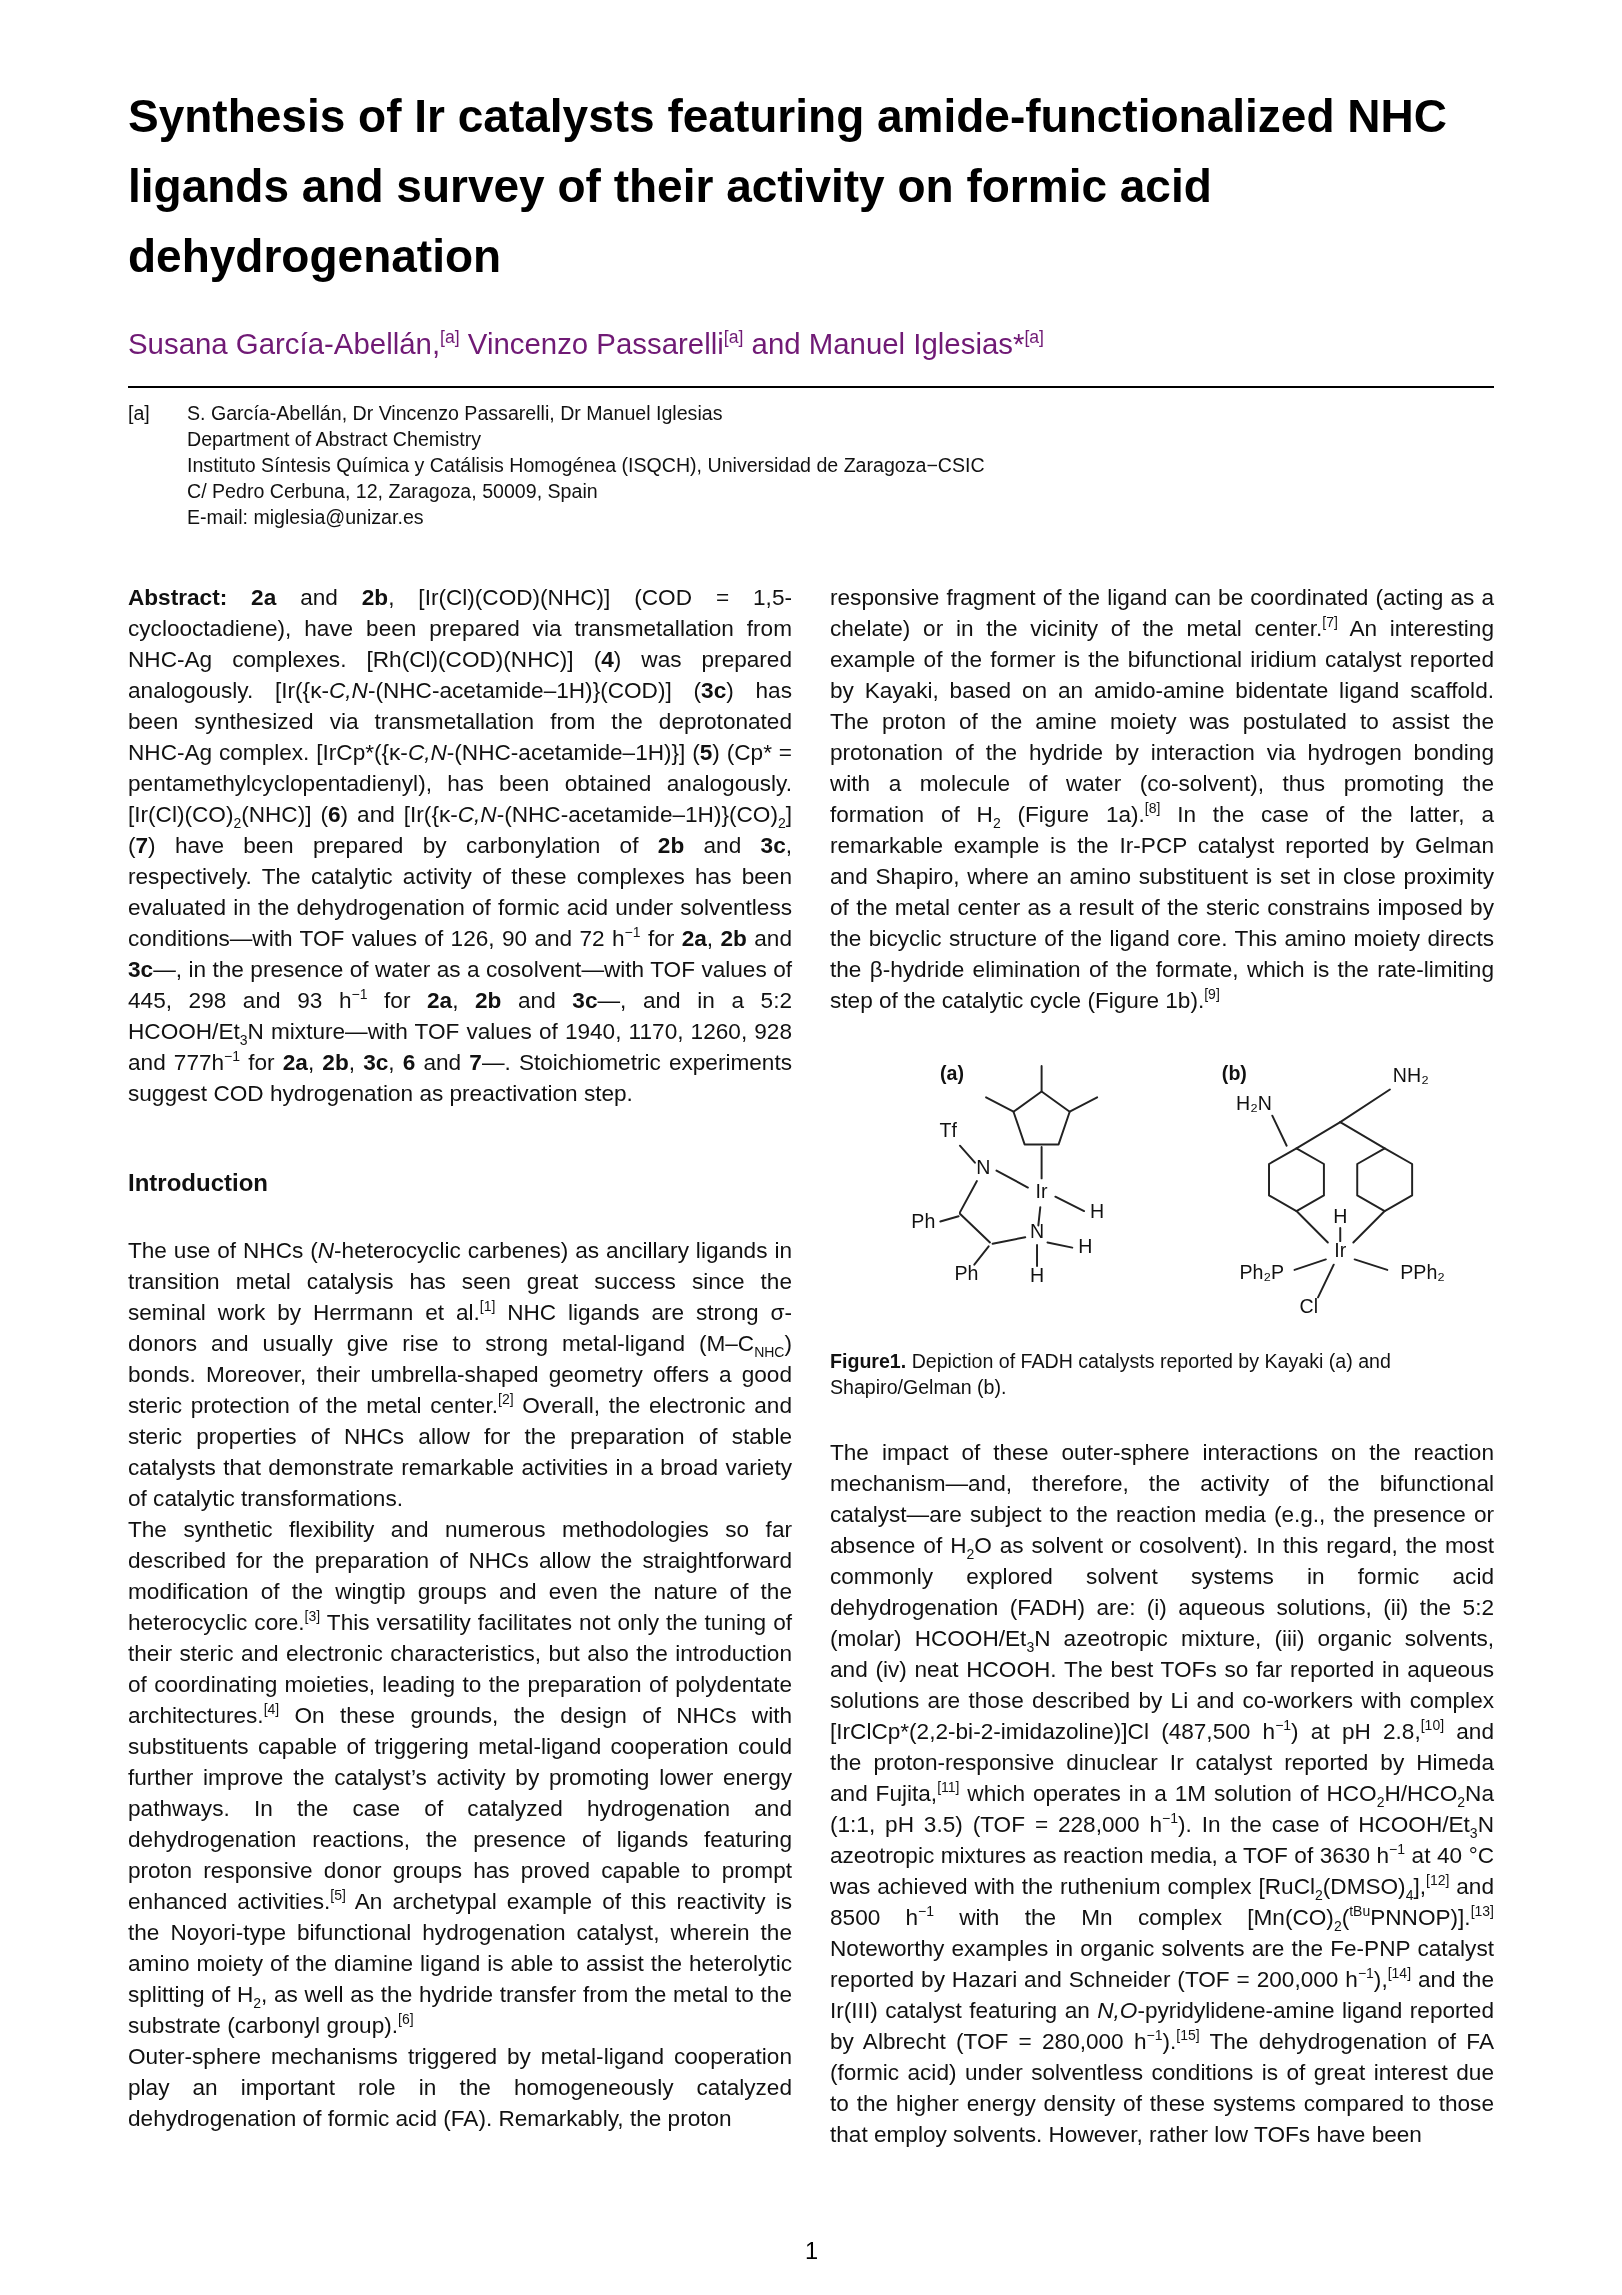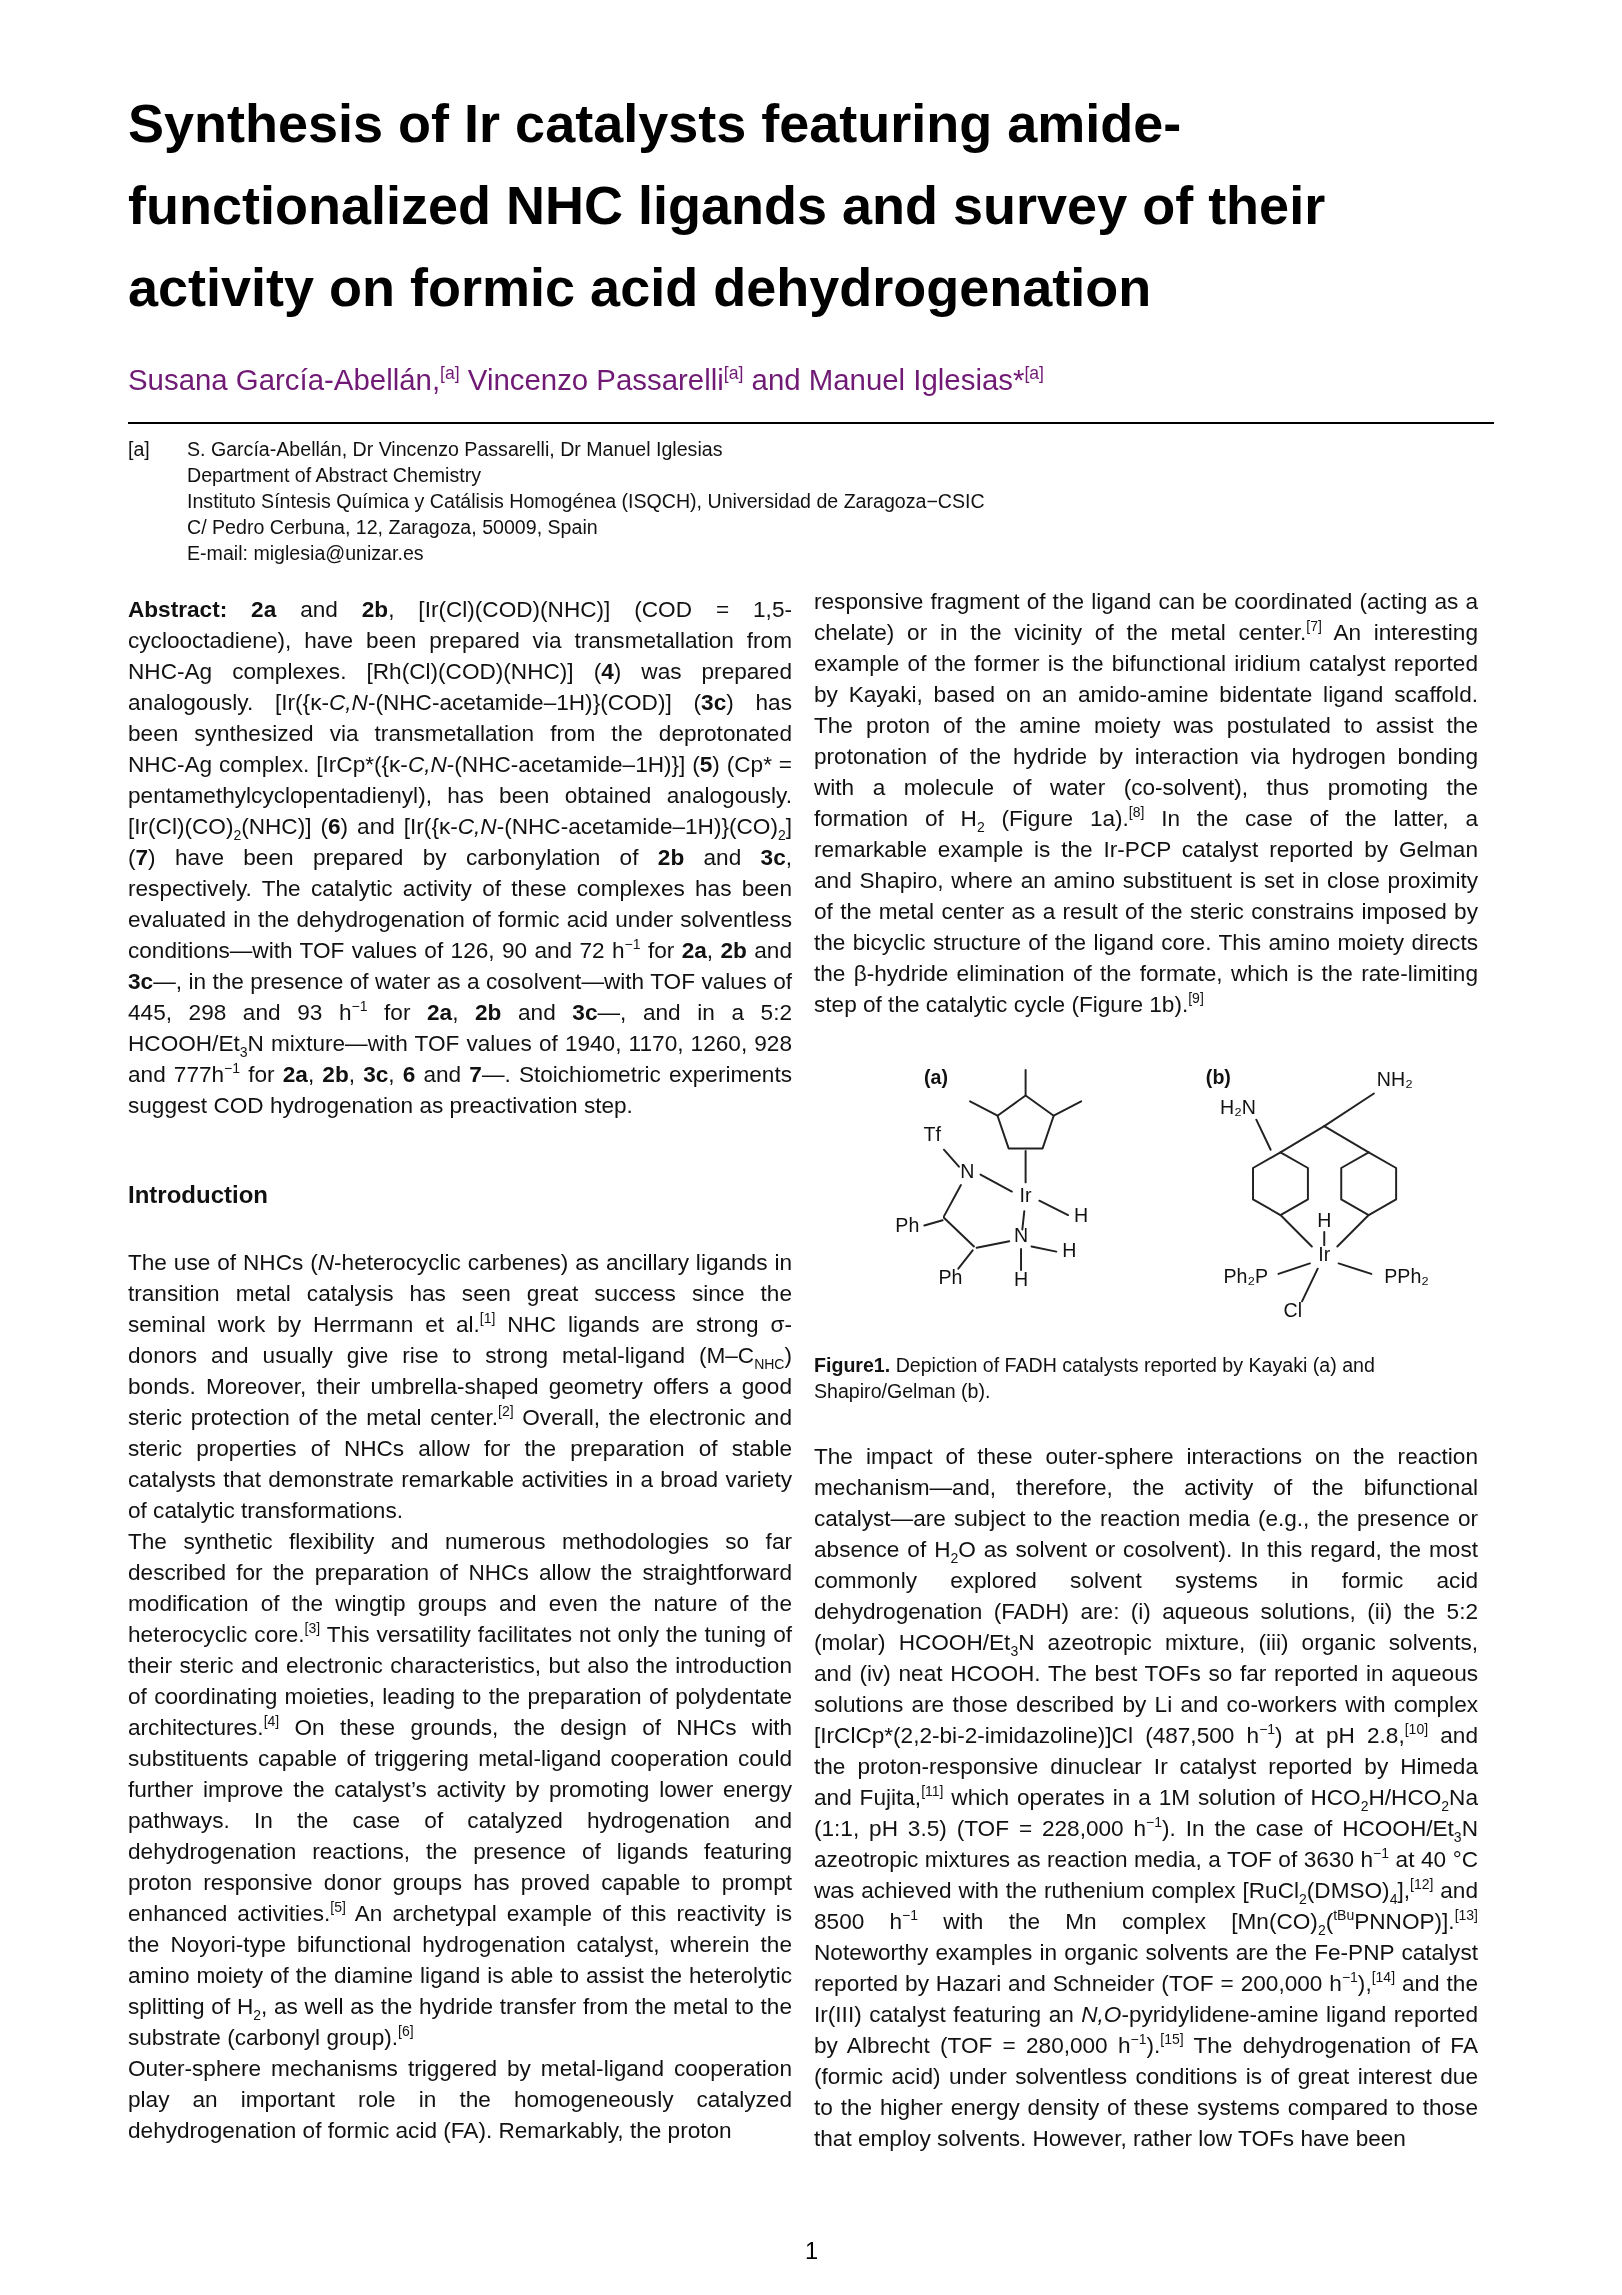--- a/index.html
+++ b/index.html
@@ -10,35 +10,35 @@
     height: 2295px;
     background: #ffffff;
     font-family: "Liberation Sans", sans-serif;
     color: #111;
     overflow: hidden;
   }
   .content { position: absolute; left: 128px; top: 0; width: 1366px; }
 
   .title {
     padding-top: 82px;
-    font-size: 54px;
+    font-size: 46px;
     font-weight: 700;
     line-height: 1.52;
     color: #000;
   }
   .authors { margin-top: 35px; font-size: 29.4px; color: #701a75; }
   .authors sup, .affil sup { font-size: 60%; }
 
   .header-rule { border: none; border-top: 2px solid #000; margin: 25px 0 0 0; }
 
   .affiliation { display: flex; margin-top: 11.8px; font-size: 19.6px; line-height: 26px; }
   .affil-tag { flex: 0 0 59px; }
   .affil-lines { flex: 1; }
 
-  .columns { display: flex; gap: 22px; margin-top: 20px; align-items: center; }
+  .columns { display: flex; gap: 38px; margin-top: 52px; }
   .col {
     flex: 0 0 664px;
     width: 664px;
     font-size: 22.6px;
     line-height: 31px;
     text-align: justify;
   }
   .col p { margin: 0; }
   sup { font-size: 62%; line-height: 0; vertical-align: super; }
   sub { font-size: 62%; line-height: 0; vertical-align: sub; }

